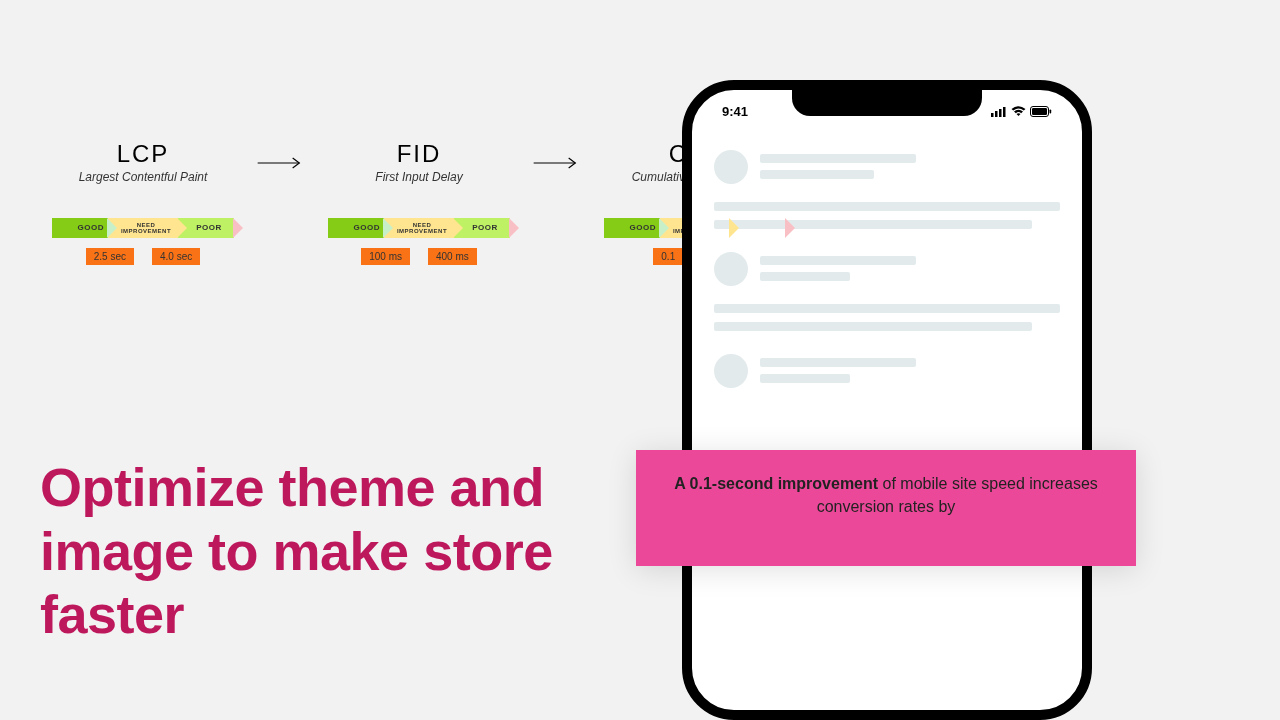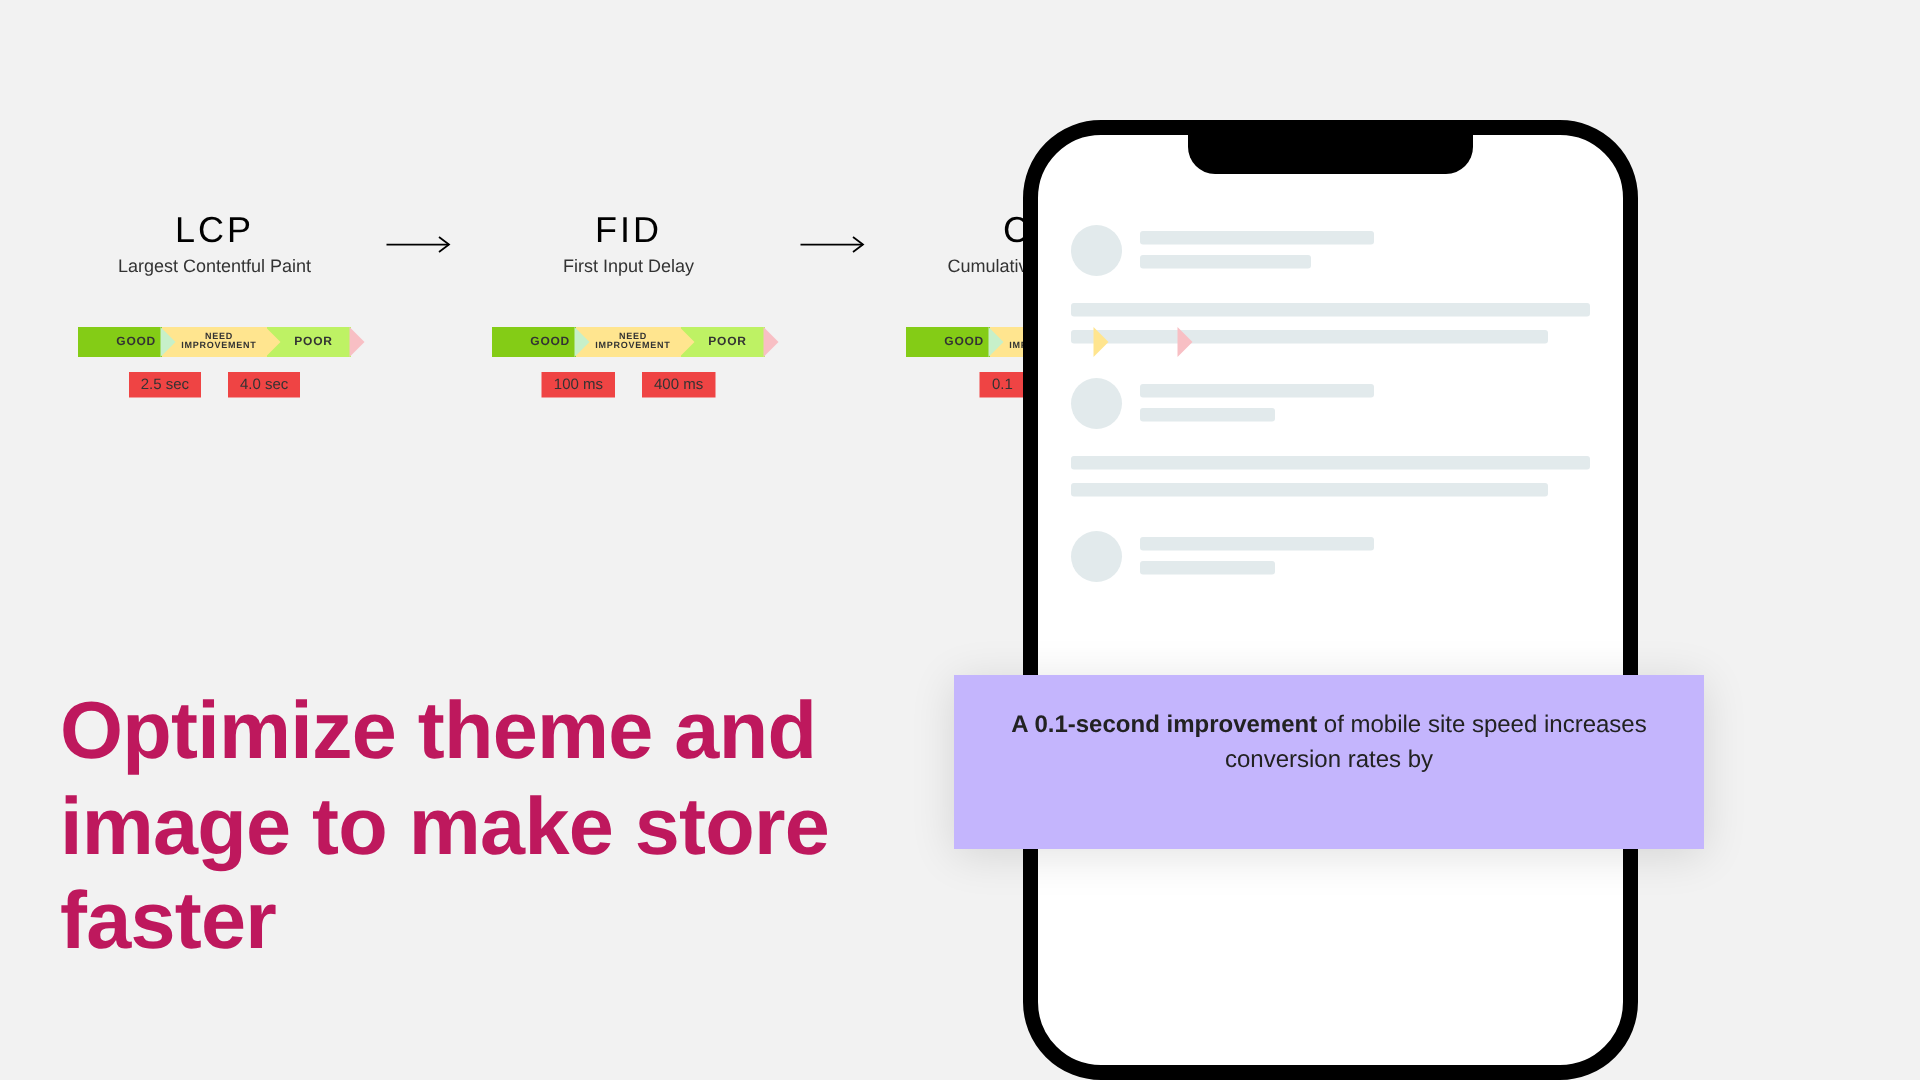--- a/index.html
+++ b/index.html
@@ -32,20 +32,21 @@
     font-weight: 400;
     letter-spacing: 2px;
     color: #000;
     font-family: Arial, sans-serif;
   }
   .metric-name {
     font-size: 12px;
     color: #333;
     margin-top: 2px;
     text-align: center;
+    font-style: italic;
   }
   .arrow-between {
     margin-top: 14px;
     width: 50px;
     height: 18px;
   }
 
   
   .chev-bar {
     margin-top: 34px;
@@ -83,21 +84,21 @@
   .chev-need .lbl { font-size: 6px; }
   .chev-poor { background: #bef264; color: #f8bfc4; width: 56px; }
   .chev-poor::after { right: -9px; }
 
   .thresholds {
     margin-top: 10px;
     display: flex;
     gap: 18px;
   }
   .th-box {
-    background: #ef4444;
+    background: #f97316;
     font-size: 10px;
     padding: 3px 8px;
     color: #333;
   }
 
   
   .headline {
     position: absolute;
     left: 40px;
     top: 456px;
@@ -160,21 +161,21 @@
   .sk-line { height: 9px; background: #e2eaec; border-radius: 2px; }
   .sk-line.med  { width: 52%; }
   .sk-wide { height: 9px; background: #e2eaec; border-radius: 2px; margin-bottom: 9px; }
 
   
   .stats-card {
     position: absolute;
     top: 450px;
     left: 636px;
     width: 500px;
-    background: #c4b5fd;
+    background: #ec4899;
     box-shadow: 0 4px 28px rgba(0,0,0,0.12);
     padding: 22px 28px 28px;
     text-align: center;
   }
   .stats-head {
     font-size: 16px;
     color: #222;
     line-height: 1.45;
     margin-bottom: 20px;
   }
@@ -267,20 +268,39 @@
       <div class="th-box">0.25</div>
     </div>
   </div>
 
 </div>
 
 <div class="headline">Optimize theme and image to make store faster</div>
 
 <div class="phone">
   <div class="notch"></div>
+  <div class="status-bar">
+    <span>9:41</span>
+    <span class="status-icons">
+      <svg width="16" height="11" viewBox="0 0 16 11">
+          <rect x="0" y="7" width="2.5" height="4" fill="#000"></rect>
+          <rect x="4" y="5" width="2.5" height="6" fill="#000"></rect>
+          <rect x="8" y="3" width="2.5" height="8" fill="#000"></rect>
+          <rect x="12" y="1" width="2.5" height="10" fill="#000"></rect>
+        </svg>
+      <svg width="15" height="11" viewBox="0 0 15 11">
+          <path d="M7.5 10 L5.5 8 Q7.5 6.5 9.5 8 Z M3 5.5 Q7.5 1.8 12 5.5 L10.2 7.2 Q7.5 5 4.8 7.2 Z M0.5 3 Q7.5 -2.5 14.5 3 L12.8 4.6 Q7.5 0.2 2.2 4.6 Z" fill="#000"></path>
+        </svg>
+      <svg width="22" height="11" viewBox="0 0 22 11">
+          <rect x="0.5" y="0.5" width="18" height="10" rx="2.5" fill="none" stroke="#000" stroke-width="1"></rect>
+          <rect x="2" y="2" width="15" height="7" rx="1.3" fill="#000"></rect>
+          <rect x="19.5" y="3.5" width="1.7" height="4" rx="0.8" fill="#000"></rect>
+        </svg>
+    </span>
+  </div>
   <div class="skeleton">
     <div class="sk-row">
       <div class="sk-circle"></div>
       <div class="sk-lines">
         <div class="sk-line med"></div>
         <div class="sk-line med" style="width:38%"></div>
       </div>
     </div>
     <div class="sk-wide"></div>
     <div class="sk-wide" style="width:92%"></div>

